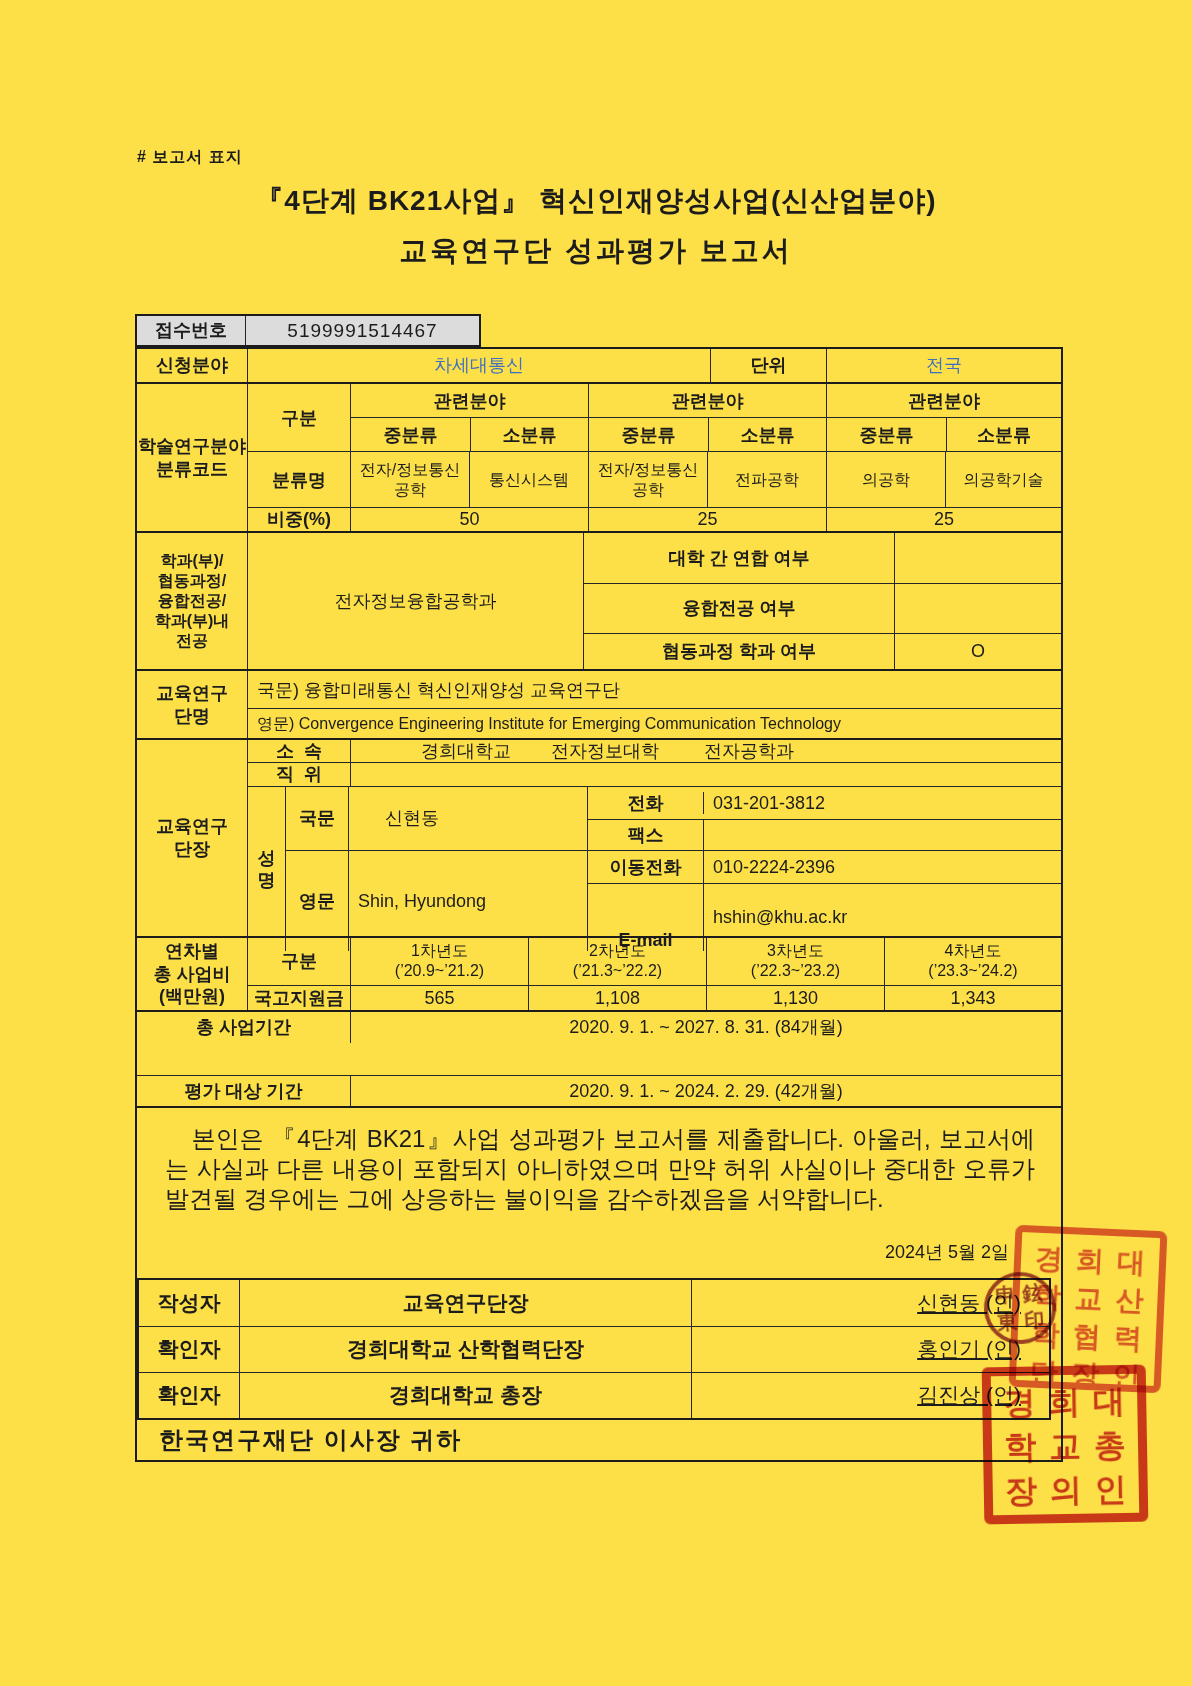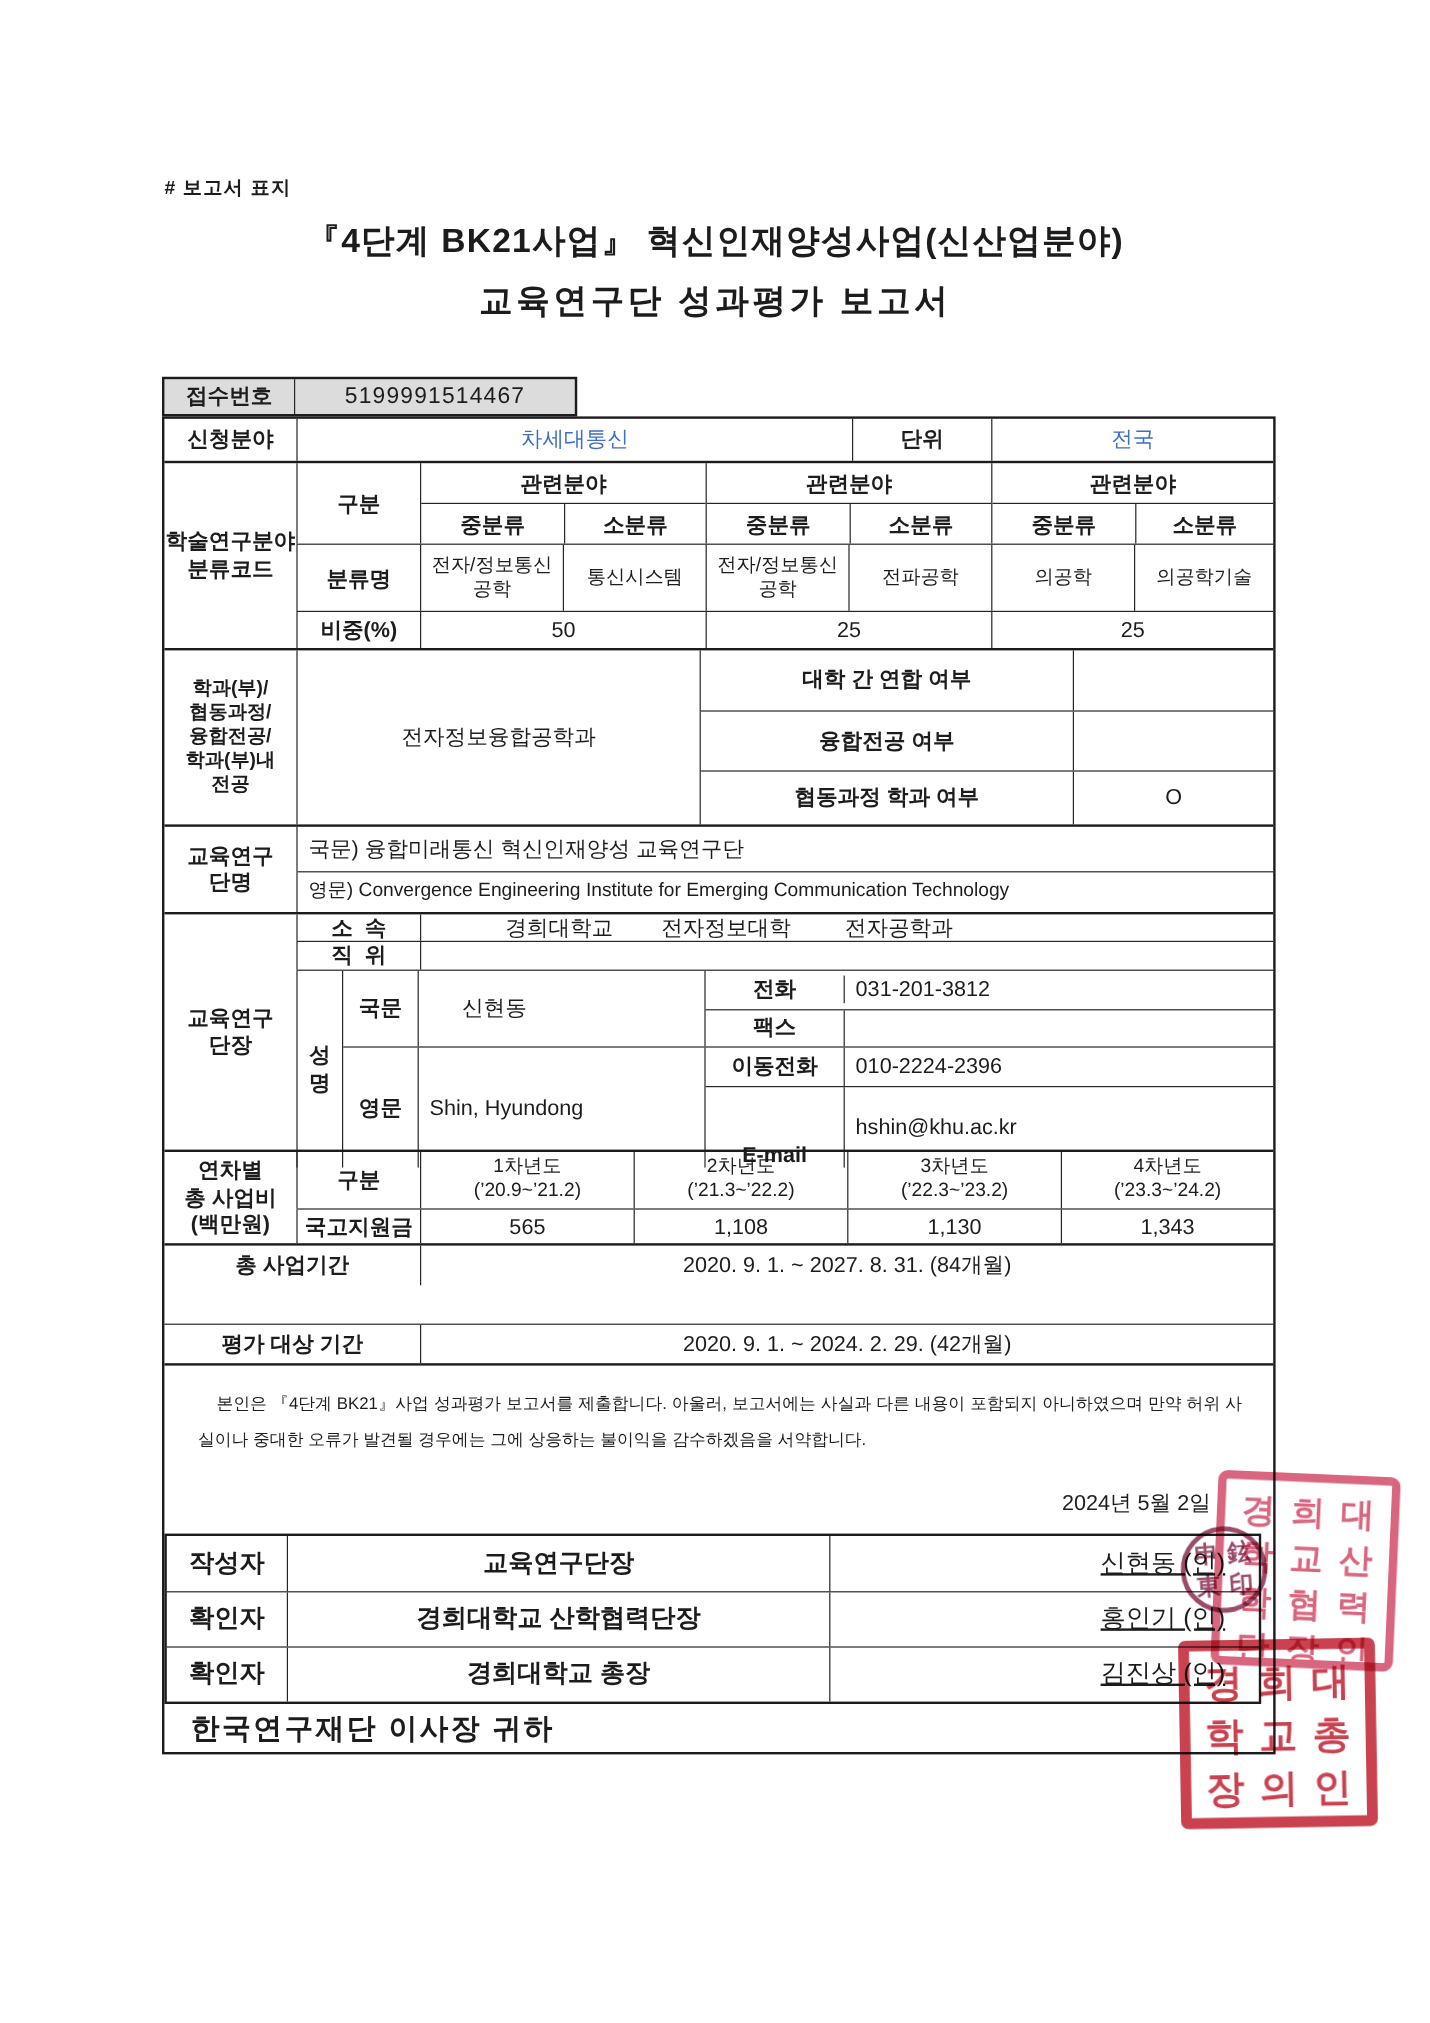--- a/index.html
+++ b/index.html
@@ -1,19 +1,19 @@
 <!DOCTYPE html>
 <html><head>
 <meta charset="utf-8">
 <style>
   * { margin:0; padding:0; box-sizing:border-box; }
   html,body { background:#e8e8e8; }
   .page {
     position:relative; width:1192px; height:1686px; margin:0 auto;
-    background:#ffffff; color:#1c1c1c;
+    background:#fde047; color:#1c1c1c;
     font-family:"Liberation Sans","DejaVu Sans",sans-serif;
     overflow:hidden;
   }
   .doc-tag { position:absolute; left:137px; top:147px; font-size:16px; font-weight:600; letter-spacing:1px; }
   .doc-title { position:absolute; left:0; top:182px; width:100%; text-align:center; font-weight:700; }
   .doc-title .t1 { font-size:28px; letter-spacing:1px; }
   .doc-title .t2 { font-size:28px; margin-top:12px; letter-spacing:3px; }
 
   
   .c { display:flex; align-items:center; justify-content:center; text-align:center;
@@ -39,21 +39,21 @@
 
   
   .sig { width:914px; border:2px solid #1c1c1c; margin-top:14px; }
   .sig .srow { display:flex; height:46px; }
   .sig .srow + .srow { border-top:1.8px solid #262626; }
   .sig .s1 { width:100px; flex:none; font-size:21px; font-weight:700; justify-content:center; }
   .sig .s2 { width:452px; flex:none; font-size:21px; font-weight:700; }
   .sig .s3 { flex:1; font-size:21px; justify-content:flex-end; padding-right:28px;text-decoration:underline; }
 
   .decl { flex:1; display:flex; flex-direction:column; position:relative; }
-  .decl-text { padding:16px 26px 0 28px; font-size:14px; line-height:30px;
+  .decl-text { padding:16px 26px 0 28px; font-size:24px; line-height:30px;
                text-align:justify; text-indent:1.1em; white-space:normal; }
   .decl-date { margin-top:26px; padding-right:52px; text-align:right; font-size:18px; }
   .addressee { margin-top:auto; height:40px; display:flex; align-items:center;
                padding-left:22px; font-size:24px; font-weight:700; letter-spacing:2px; }
 
   
   .stamp { position:absolute; z-index:6; mix-blend-mode:multiply; opacity:.88;
            display:grid; align-items:center; justify-items:center; filter:blur(.3px); }
   .stamp span { display:block; font-weight:700; }
   .stamp-round { left:984px; top:1272px; width:72px; height:72px; border:4.5px solid currentColor;

